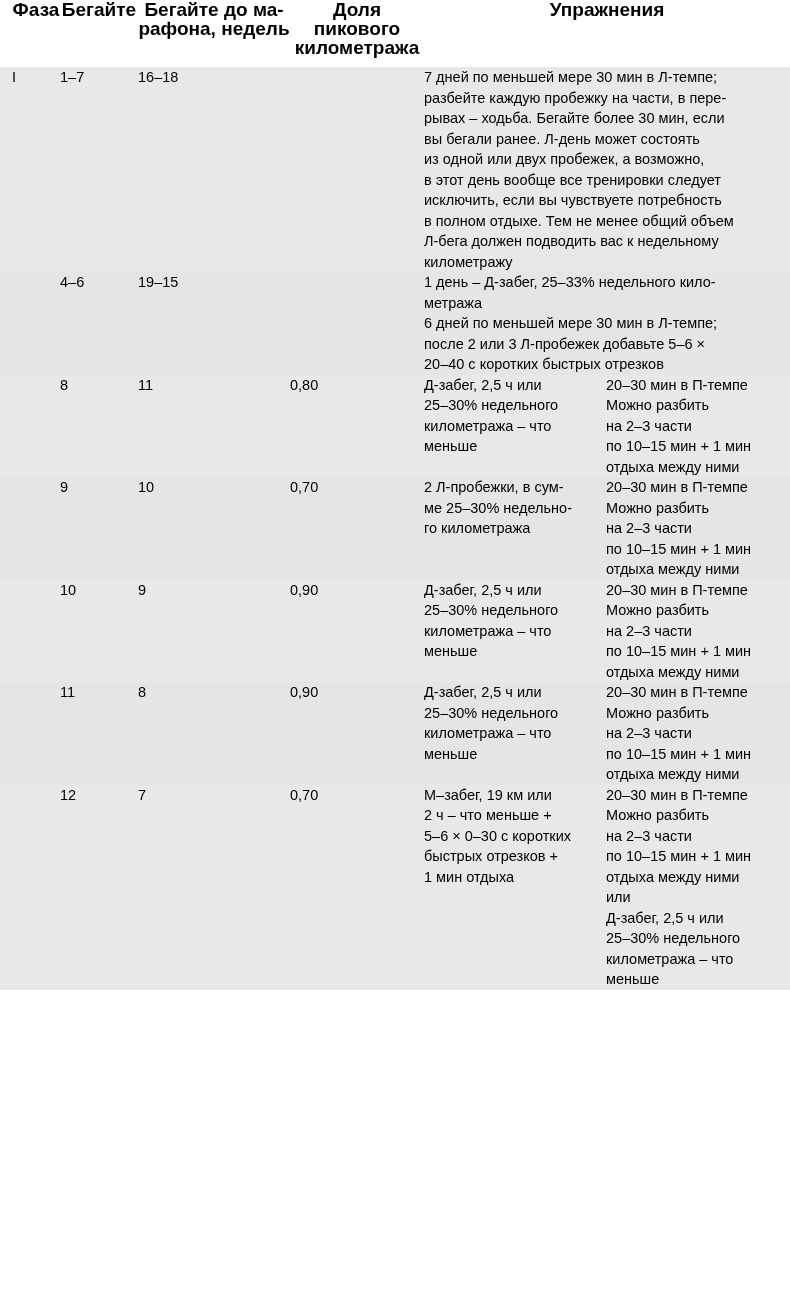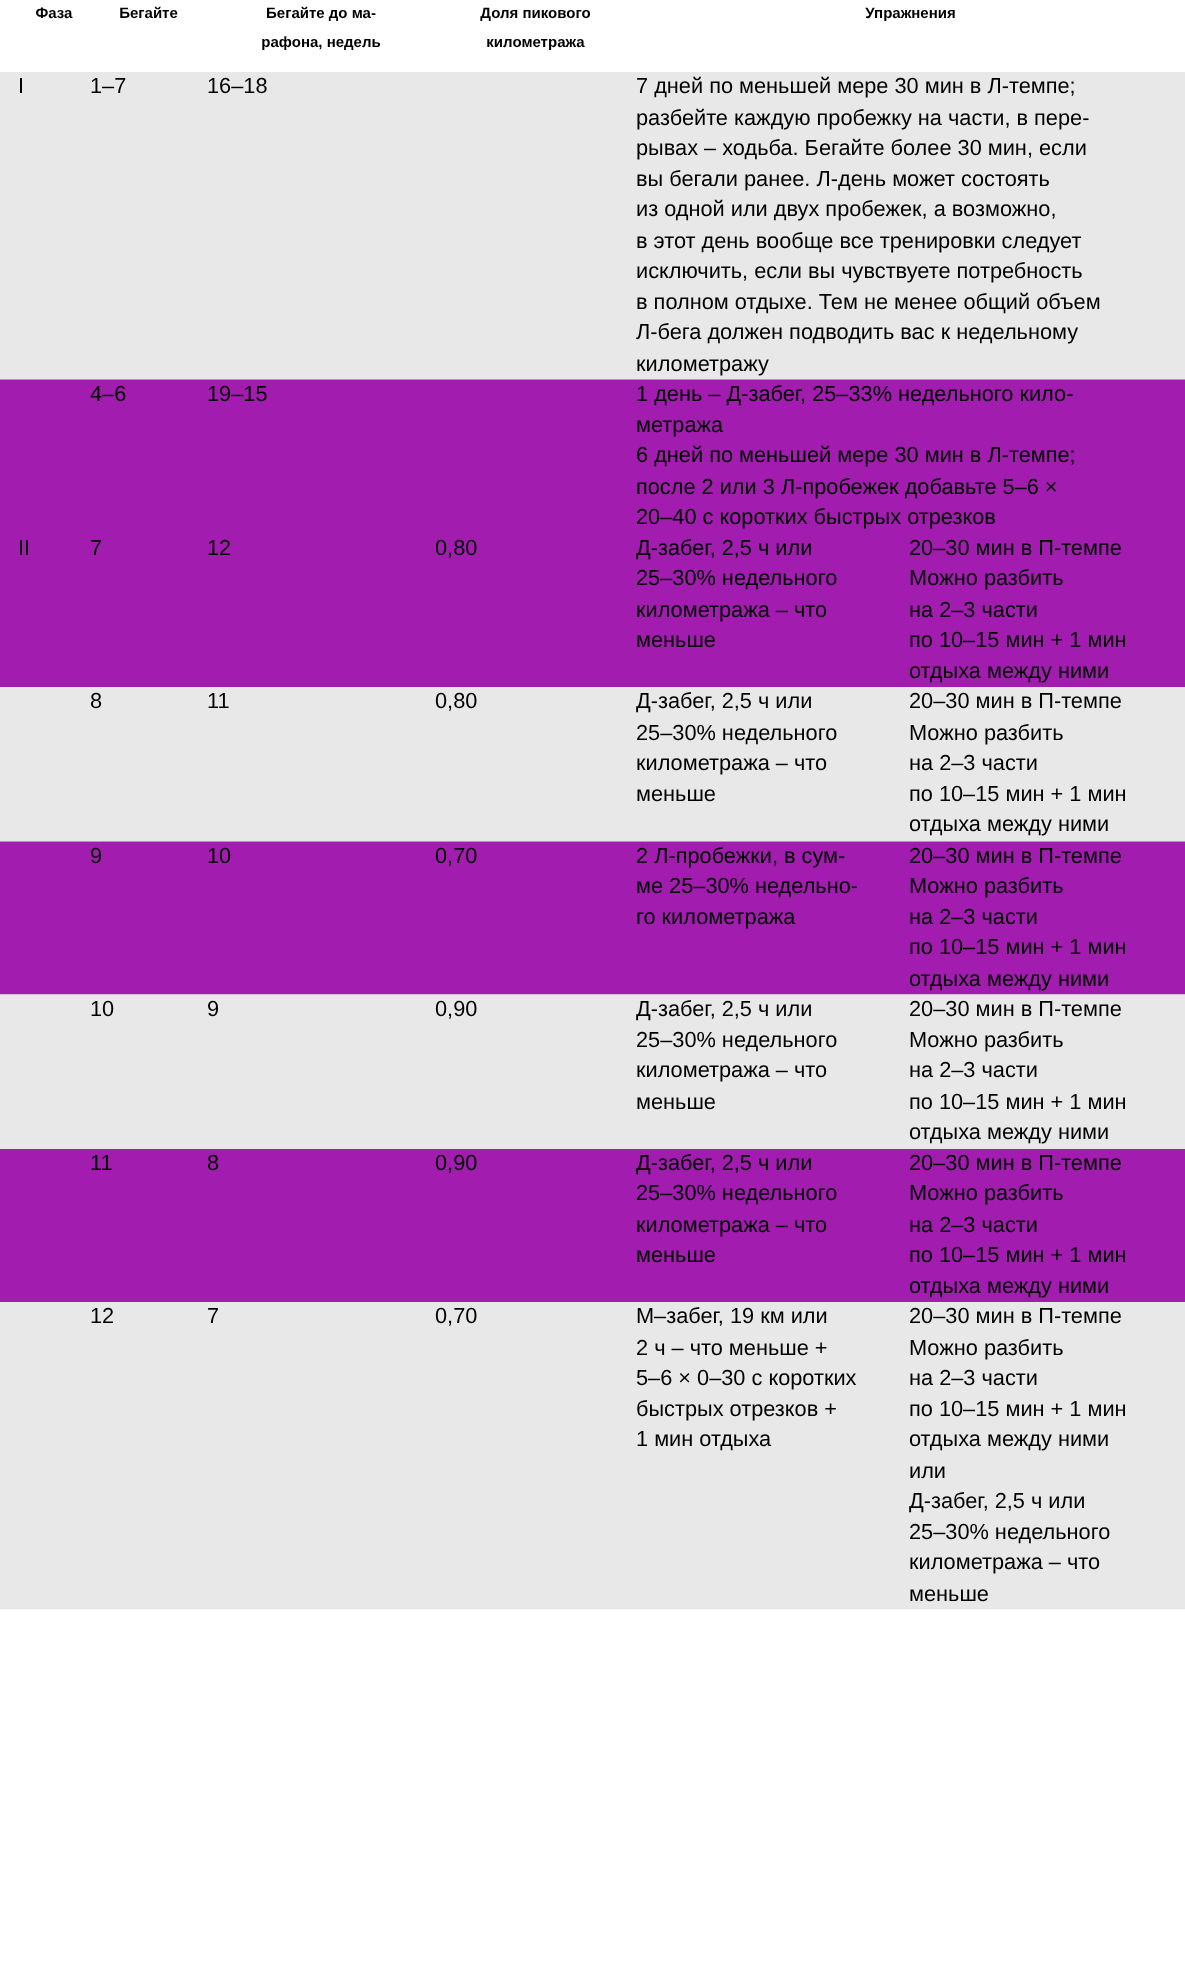--- a/index.html
+++ b/index.html
@@ -32,29 +32,29 @@
 
   .cell {
     padding: 9px 14px 9px 0;
     font-size: 14.5px;
     line-height: 20.5px;
   }
   .cell.first { padding-left: 12px; }
   .cell.ex1 { padding-left: 0; }
   tr.head .cell {
     font-weight: bold;
-    font-size: 10px;
+    font-size: 19px;
     line-height: 19px;
     padding-top: 0;
     padding-bottom: 10px;
   }
   tr.head { background: #ffffff; }
 
   tr.shaded { background: #e8e8e8; }
-  tr.plain  { background: #a21caf; margin-left: 12px; }
+  tr.plain  { background: #e5e5e5; margin-left: 12px; }
 
   tr.subhead .cell {
     font-weight: bold;
     padding-top: 10px;
     padding-bottom: 10px;
   }
   .txt { white-space: pre-line; }
   .italic { }
 </style>
 </head>
@@ -104,35 +104,20 @@
     <td class="cell">19–15</td>
     <td class="cell"></td>
     <td class="cell ex1 txt" colspan="2">1 день – Д-забег, 25–33% недельного кило-
 метража
 6 дней по меньшей мере 30 мин в Л-темпе;
 после 2 или 3 Л-пробежек добавьте 5–6 ×
 20–40 с коротких быстрых отрезков</td>
   </tr>
 
 
-  <tr class="plain">
-    <td class="cell first">II</td>
-    <td class="cell">7</td>
-    <td class="cell">12</td>
-    <td class="cell">0,80</td>
-    <td class="cell ex1 txt">Д-забег, 2,5 ч или
-25–30% недельного
-километража – что
-меньше</td>
-    <td class="cell txt">20–30 мин в П-темпе
-Можно разбить
-на 2–3 части
-по 10–15 мин + 1 мин
-отдыха между ними</td>
-  </tr>
 
   <tr class="shaded">
     <td class="cell first"></td>
     <td class="cell">8</td>
     <td class="cell">11</td>
     <td class="cell">0,80</td>
     <td class="cell ex1 txt">Д-забег, 2,5 ч или
 25–30% недельного
 километража – что
 меньше</td>

